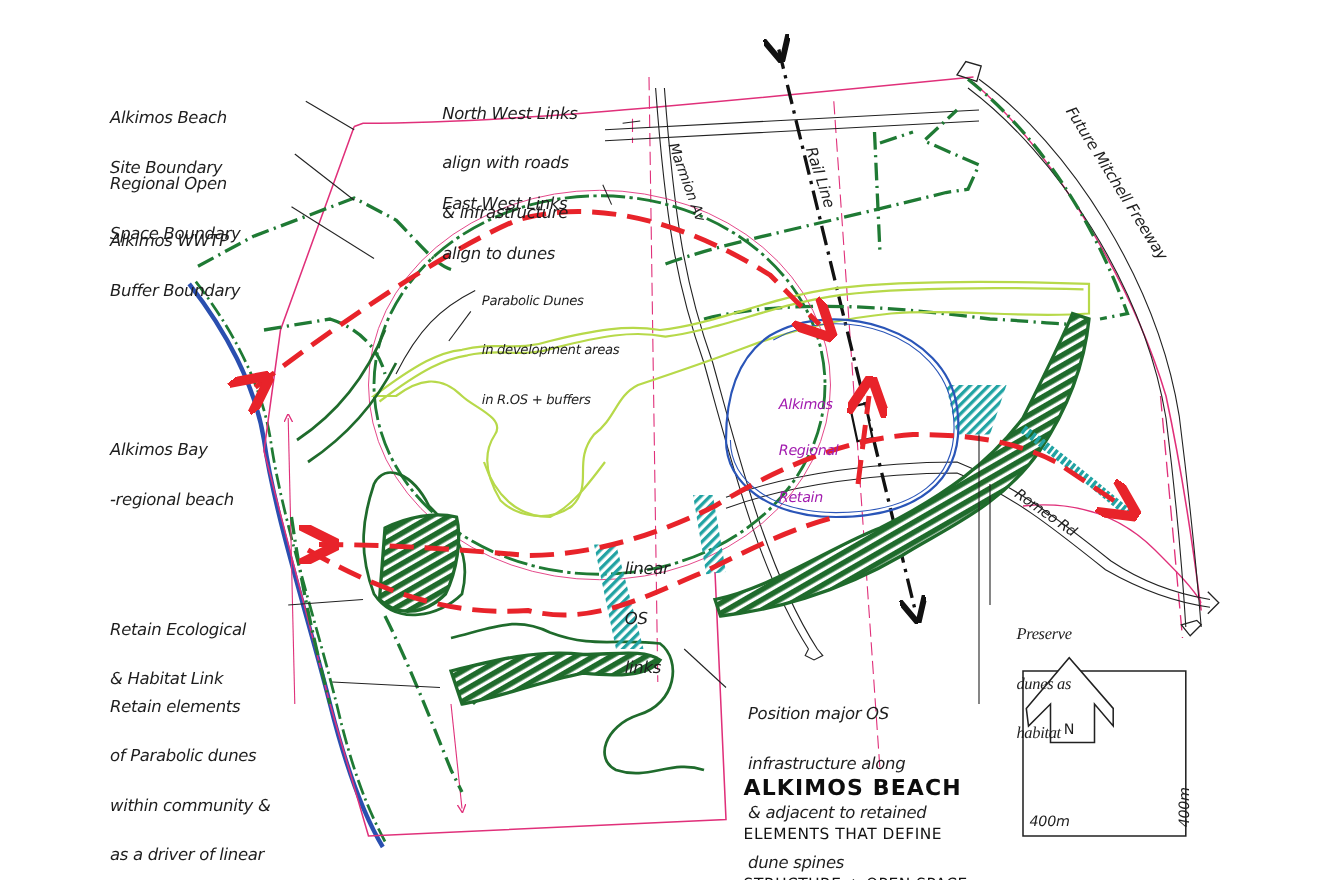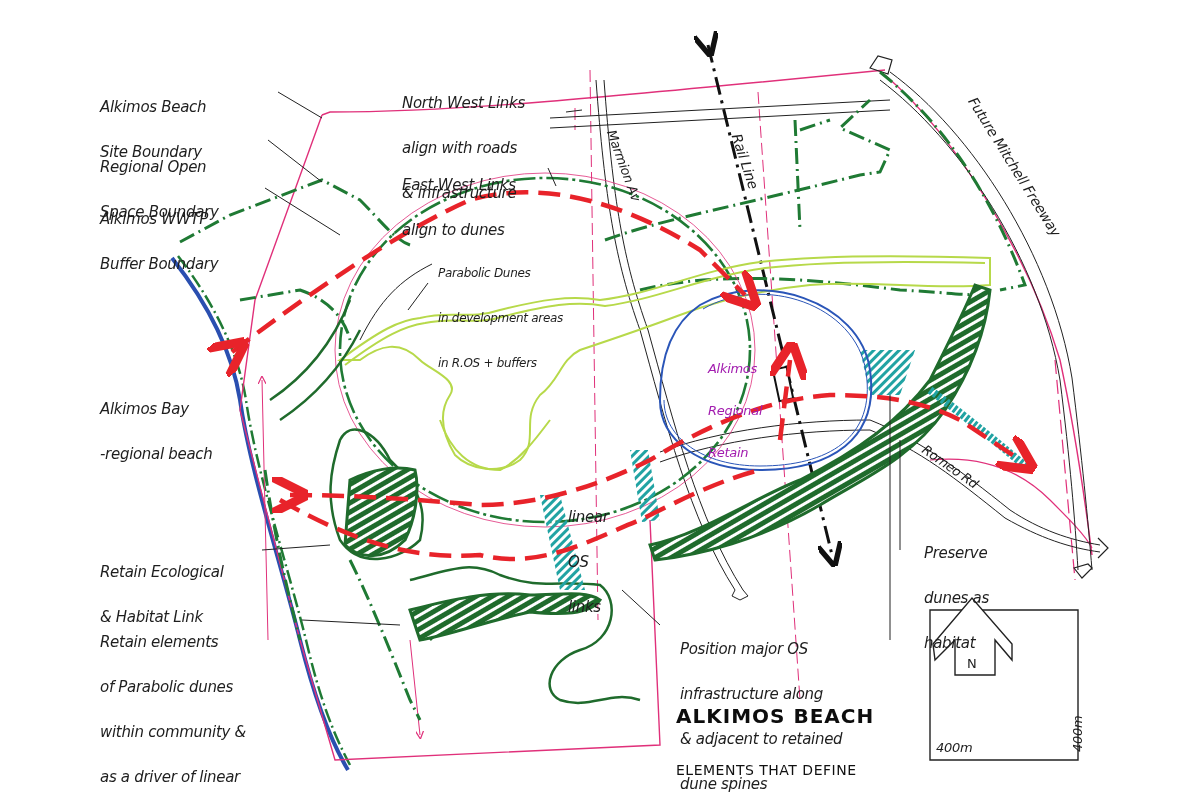--- a/index.html
+++ b/index.html
@@ -4,21 +4,21 @@
 <style>
   html,body{margin:0;padding:0;background:#ffffff;}
   body{width:1200px;height:800px;overflow:hidden;position:relative;font-family:"DejaVu Sans",sans-serif;}
   #canvas{position:absolute;left:0;top:0;width:1200px;height:800px;}
   .lbl{position:absolute;font-family:"DejaVu Sans",sans-serif;color:#1e1e1e;font-size:15px;line-height:15px;letter-spacing:-0.3px;white-space:pre;font-style:italic;}
   .lbl .ln{display:block;}
   .blue{color:#a21caf;font-size:13px;line-height:14px;}
   .rot{transform-origin:0 0;}
   .title-main{position:absolute;left:676px;top:704px;font-family:"DejaVu Sans",sans-serif;font-weight:bold;font-size:20px;letter-spacing:1px;color:#0d0d0d;white-space:pre;}
   .title-sub{position:absolute;left:676px;top:722px;font-family:"DejaVu Sans",sans-serif;font-size:14px;line-height:15px;color:#111;letter-spacing:0.5px;white-space:pre;}
-  .title-sub .ln{display:block;margin-top:11px;}
+  .title-sub .ln{display:block;}
 </style>
 </head>
 <body>
 
 <svg id="canvas" viewBox="0 0 1200 800" xmlns="http://www.w3.org/2000/svg">
   <defs>
     <pattern id="hatchGreen" width="8" height="8" patternUnits="userSpaceOnUse" patternTransform="rotate(60)">
       <rect width="8" height="8" fill="#ffffff"></rect>
       <rect width="5" height="8" fill="#1f6b2c"></rect>
     </pattern>
@@ -175,21 +175,21 @@
   <span class="ln">linear</span>
   <span class="ln">OS</span>
   <span class="ln">links</span>
 </div>
 <div class="lbl" style="left:680px;top:612px;">
   <span class="ln">Position major OS</span>
   <span class="ln">infrastructure along</span>
   <span class="ln">&amp; adjacent to retained</span>
   <span class="ln">dune spines</span>
 </div>
-<div class="lbl" style="left:924px;top:516px;">
+<div class="lbl" style="left:924px;top:540px;font-family:Liberation Serif, serif;">
   <span class="ln">Preserve</span>
   <span class="ln">dunes as</span>
   <span class="ln">habitat</span>
 </div>
 <div class="lbl blue" style="left:708px;top:334px;">
   <span class="ln">Alkimos</span>
   <span class="ln">Regional</span>
   <span class="ln">Retain</span>
 </div>
 

